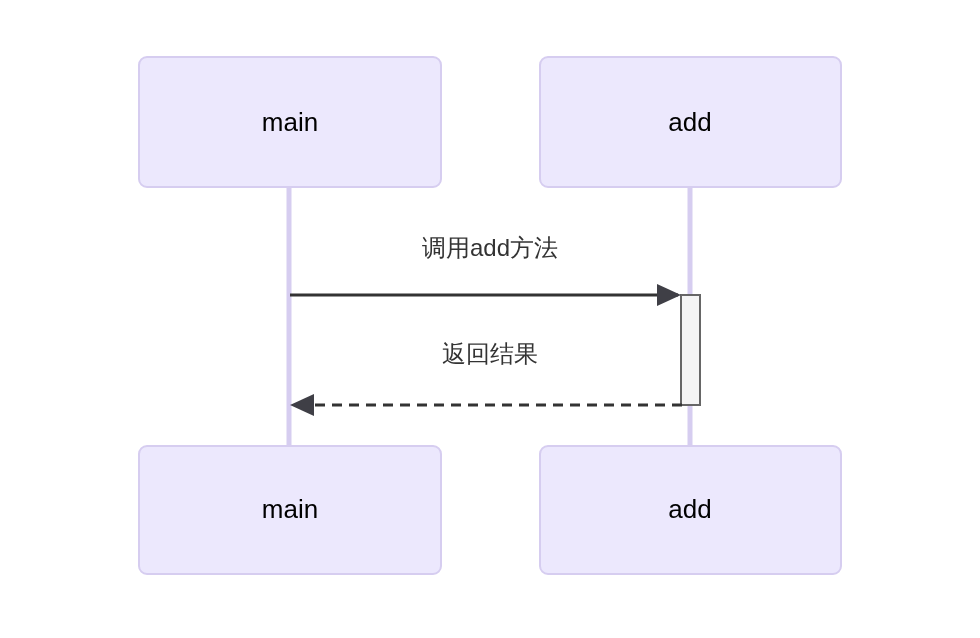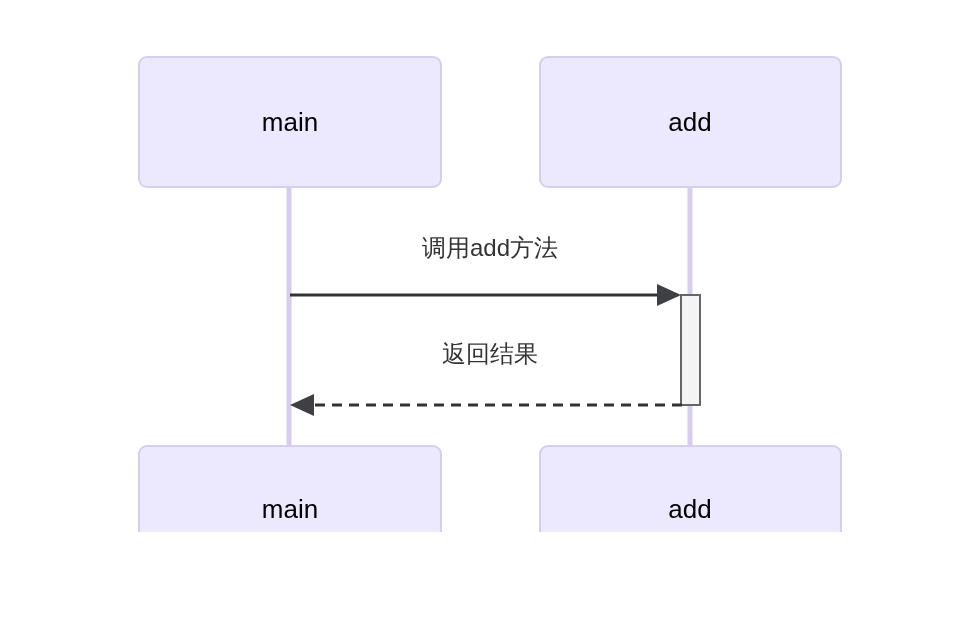--- a/index.html
+++ b/index.html
@@ -6,21 +6,21 @@
     margin: 0;
     padding: 0;
     background: #ffffff;
   }
   body {
     font-family: "Liberation Sans", "DejaVu Sans", sans-serif;
   }
   #canvas {
     position: relative;
     width: 980px;
-    height: 532px;
+    height: 638px;
     background: #ffffff;
     overflow: hidden;
   }
   #diagram-svg {
     position: absolute;
     left: 0;
     top: 0;
     width: 980px;
     height: 638px;
     display: block;

